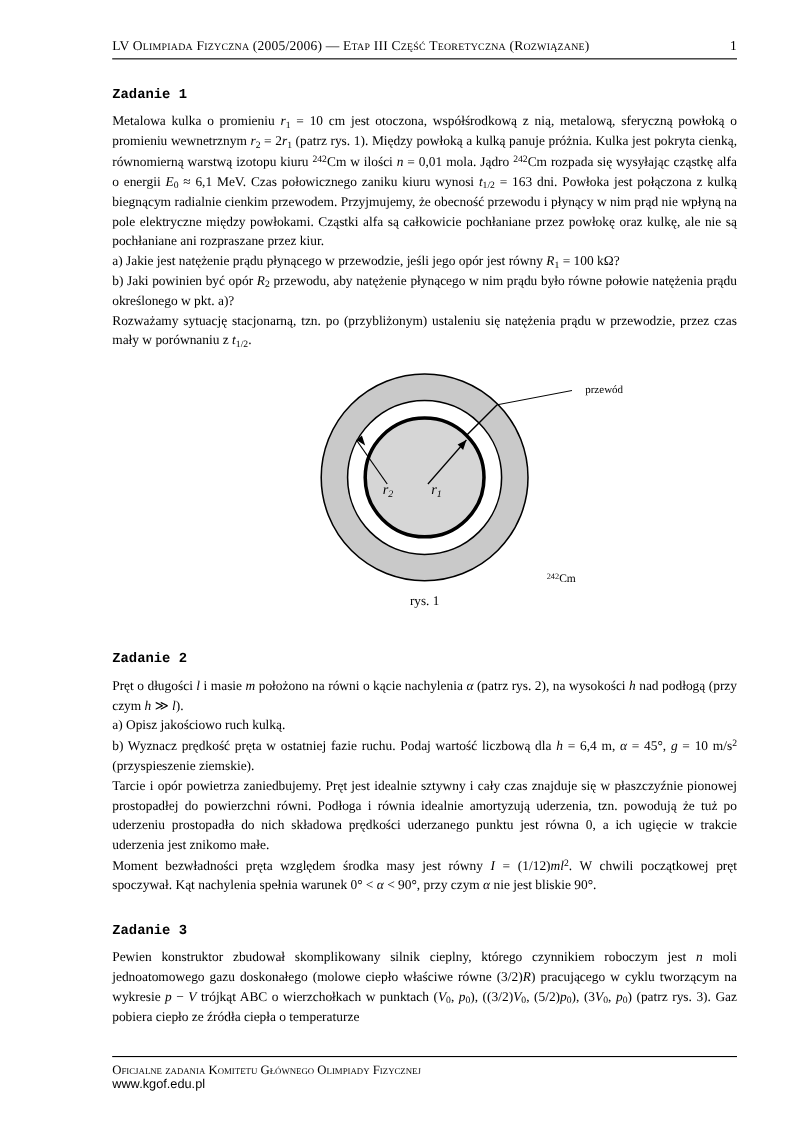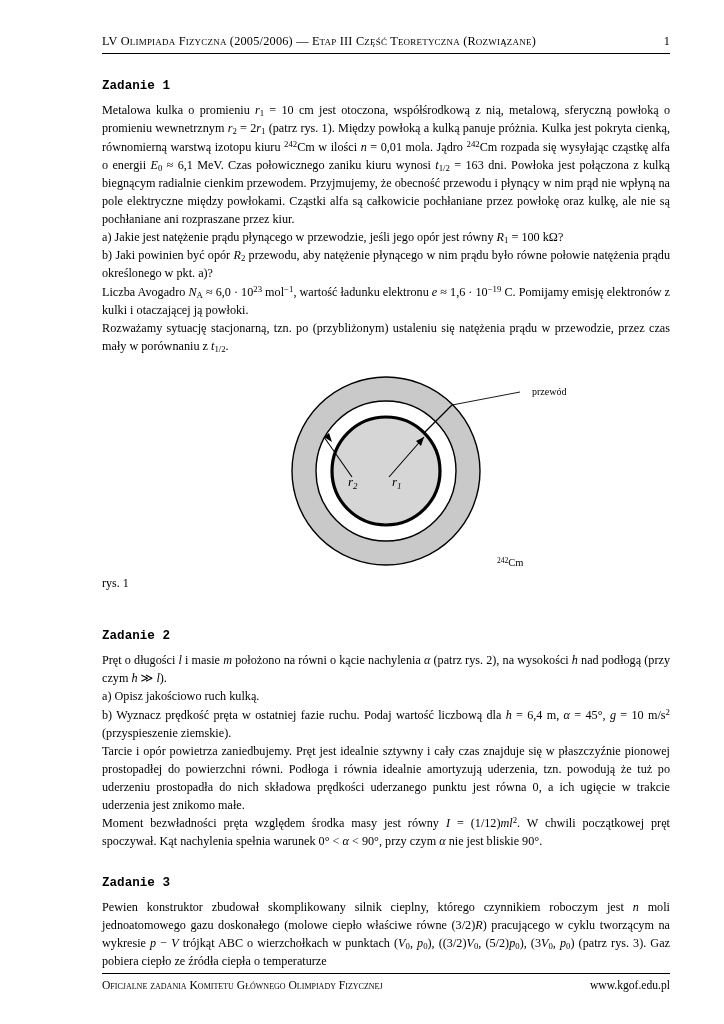--- a/index.html
+++ b/index.html
@@ -63,20 +63,21 @@
     margin-top: 18px;
     position: relative;
     height: 230px;
   }
   .fig-wrap {
     position: relative;
     width: 100%;
     height: 200px;
   }
   .fig-caption {
+    text-align: center;
     font-size: 12px;
     margin-top: 2px;
   }
   .fig-label-wire {
     position: absolute;
     font-size: 10px;
     left: 430px;
     top: 12px;
   }
   .fig-label-cm {
@@ -91,22 +92,23 @@
     position: absolute;
     left: 78px;
     right: 78px;
     bottom: 32px;
     border-top: 0.9px solid #000;
     padding-top: 5px;
     display: flex;
     justify-content: space-between;
     font-variant: small-caps;
     font-size: 11.6px;
+    flex-direction: column;
   }
-  .footer .furl { font-variant: normal; font-family: Liberation Serif, serif; }
+  .footer .furl { font-variant: normal; font-family: Liberation Sans, sans-serif; }
 </style>
 </head>
 <body>
 
 <div class="page">
 
   <div class="header">
     <span class="htitle">LV Olimpiada Fizyczna (2005/2006) — Etap III Część Teoretyczna (Rozwiązane)</span>
     <span class="hpage">1</span>
   </div>
@@ -114,23 +116,20 @@
   <div class="section-title">Zadanie 1</div>
 
   <p class="body">
     Metalowa kulka o promieniu <span class="math">r</span><sub>1</sub> = 10 cm jest otoczona, współśrodkową z nią, metalową, sferyczną powłoką o promieniu wewnetrznym <span class="math">r</span><sub>2</sub> = 2<span class="math">r</span><sub>1</sub> (patrz rys. 1). Między powłoką a kulką panuje próżnia. Kulka jest pokryta cienką, równomierną warstwą izotopu kiuru <sup>242</sup>Cm w ilości <span class="math">n</span> = 0,01 mola. Jądro <sup>242</sup>Cm rozpada się wysyłając cząstkę alfa o energii <span class="math">E</span><sub>0</sub> ≈ 6,1 MeV. Czas połowicznego zaniku kiuru wynosi <span class="math">t</span><sub>1/2</sub> = 163 dni. Powłoka jest połączona z kulką biegnącym radialnie cienkim przewodem. Przyjmujemy, że obecność przewodu i płynący w nim prąd nie wpłyną na pole elektryczne między powłokami. Cząstki alfa są całkowicie pochłaniane przez powłokę oraz kulkę, ale nie są pochłaniane ani rozpraszane przez kiur.
   </p>
   <p class="body">
     a) Jakie jest natężenie prądu płynącego w przewodzie, jeśli jego opór jest równy <span class="math">R</span><sub>1</sub> = 100 kΩ?
   </p>
   <p class="body">
     b) Jaki powinien być opór <span class="math">R</span><sub>2</sub> przewodu, aby natężenie płynącego w nim prądu było równe połowie natężenia prądu określonego w pkt. a)?
-  </p>
-  <p class="body">
-    Liczba Avogadro <span class="math">N</span><sub>A</sub> ≈ 6,0 · 10<sup>23</sup> mol<sup>−1</sup>, wartość ładunku elektronu <span class="math">e</span> ≈ 1,6 · 10<sup>−19</sup> C. Pomijamy emisję elektronów z kulki i otaczającej ją powłoki.
   </p>
   <p class="body">
     Rozważamy sytuację stacjonarną, tzn. po (przybliżonym) ustaleniu się natężenia prądu w przewodzie, przez czas mały w porównaniu z <span class="math">t</span><sub>1/2</sub>.
   </p>
 
   <div class="figure">
     <div class="fig-wrap">
       <svg viewBox="0 0 568 205" width="568" height="205">
 
         <circle cx="284" cy="97" r="94" fill="#c9c9c9" stroke="#000" stroke-width="1.4"></circle>

